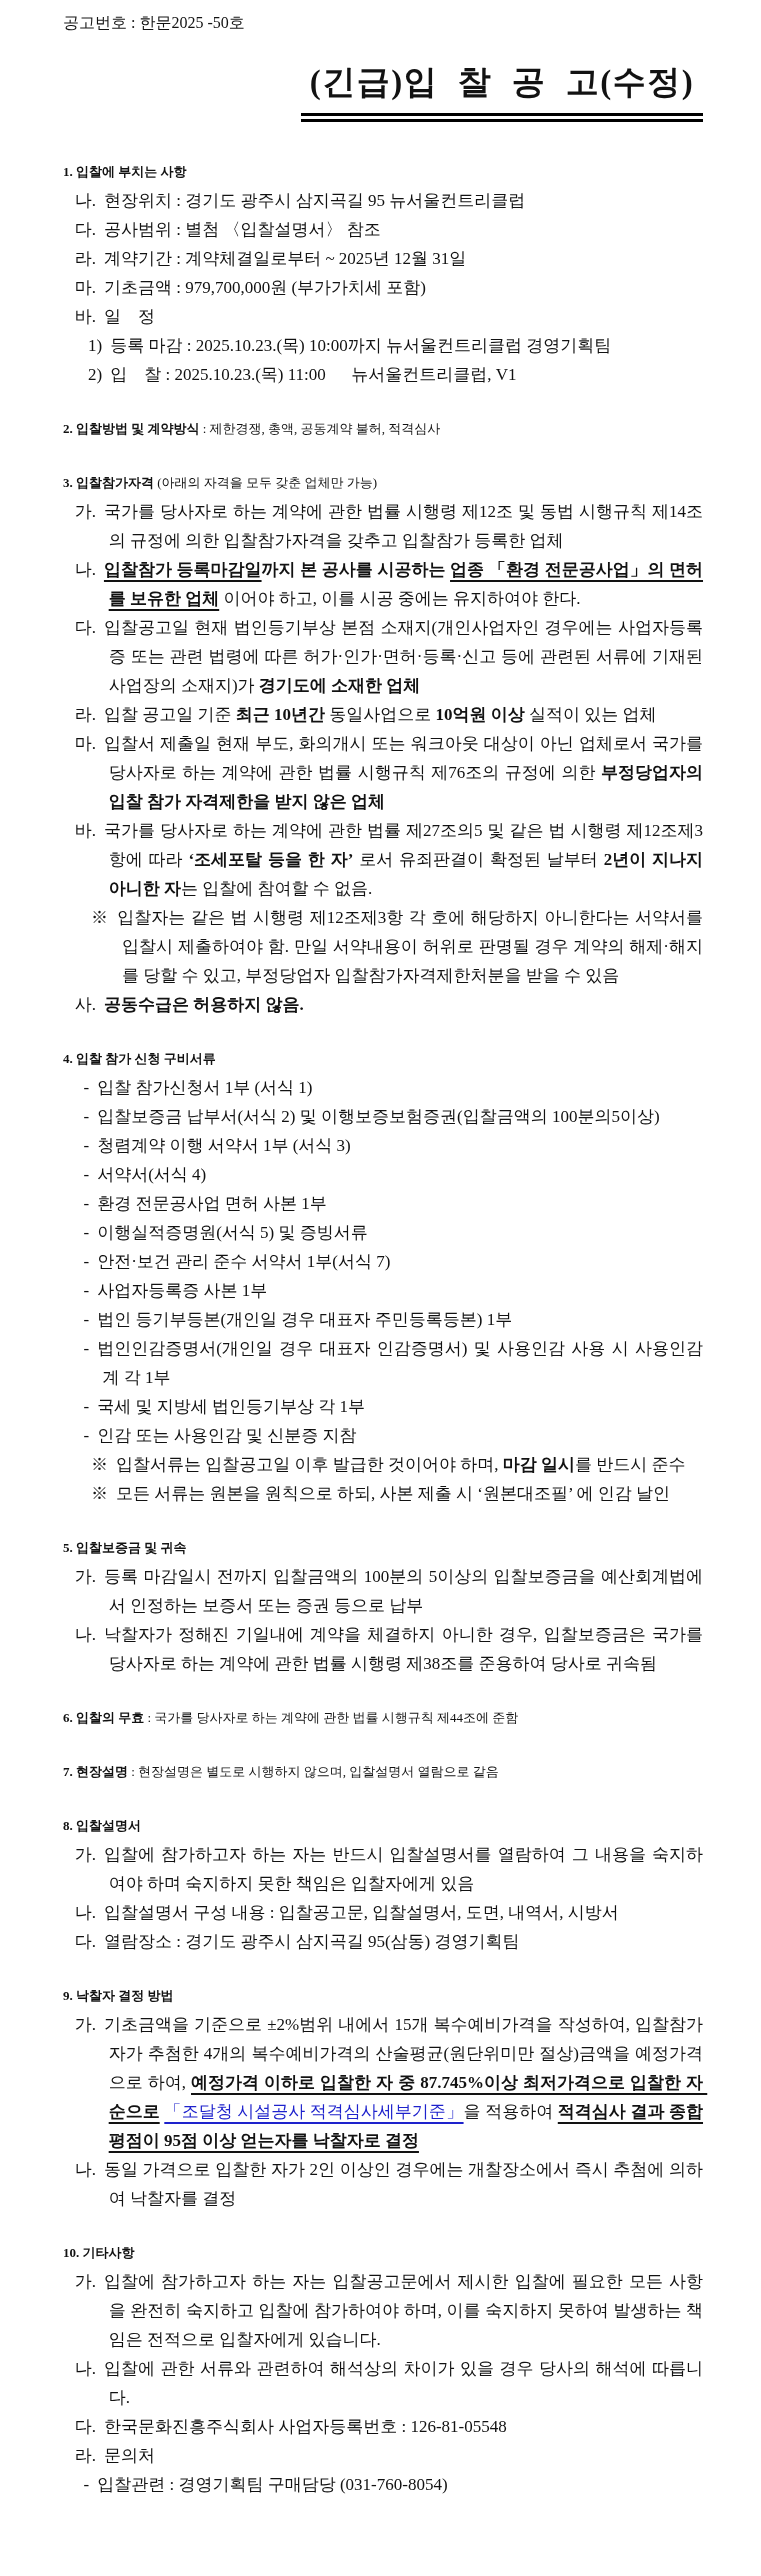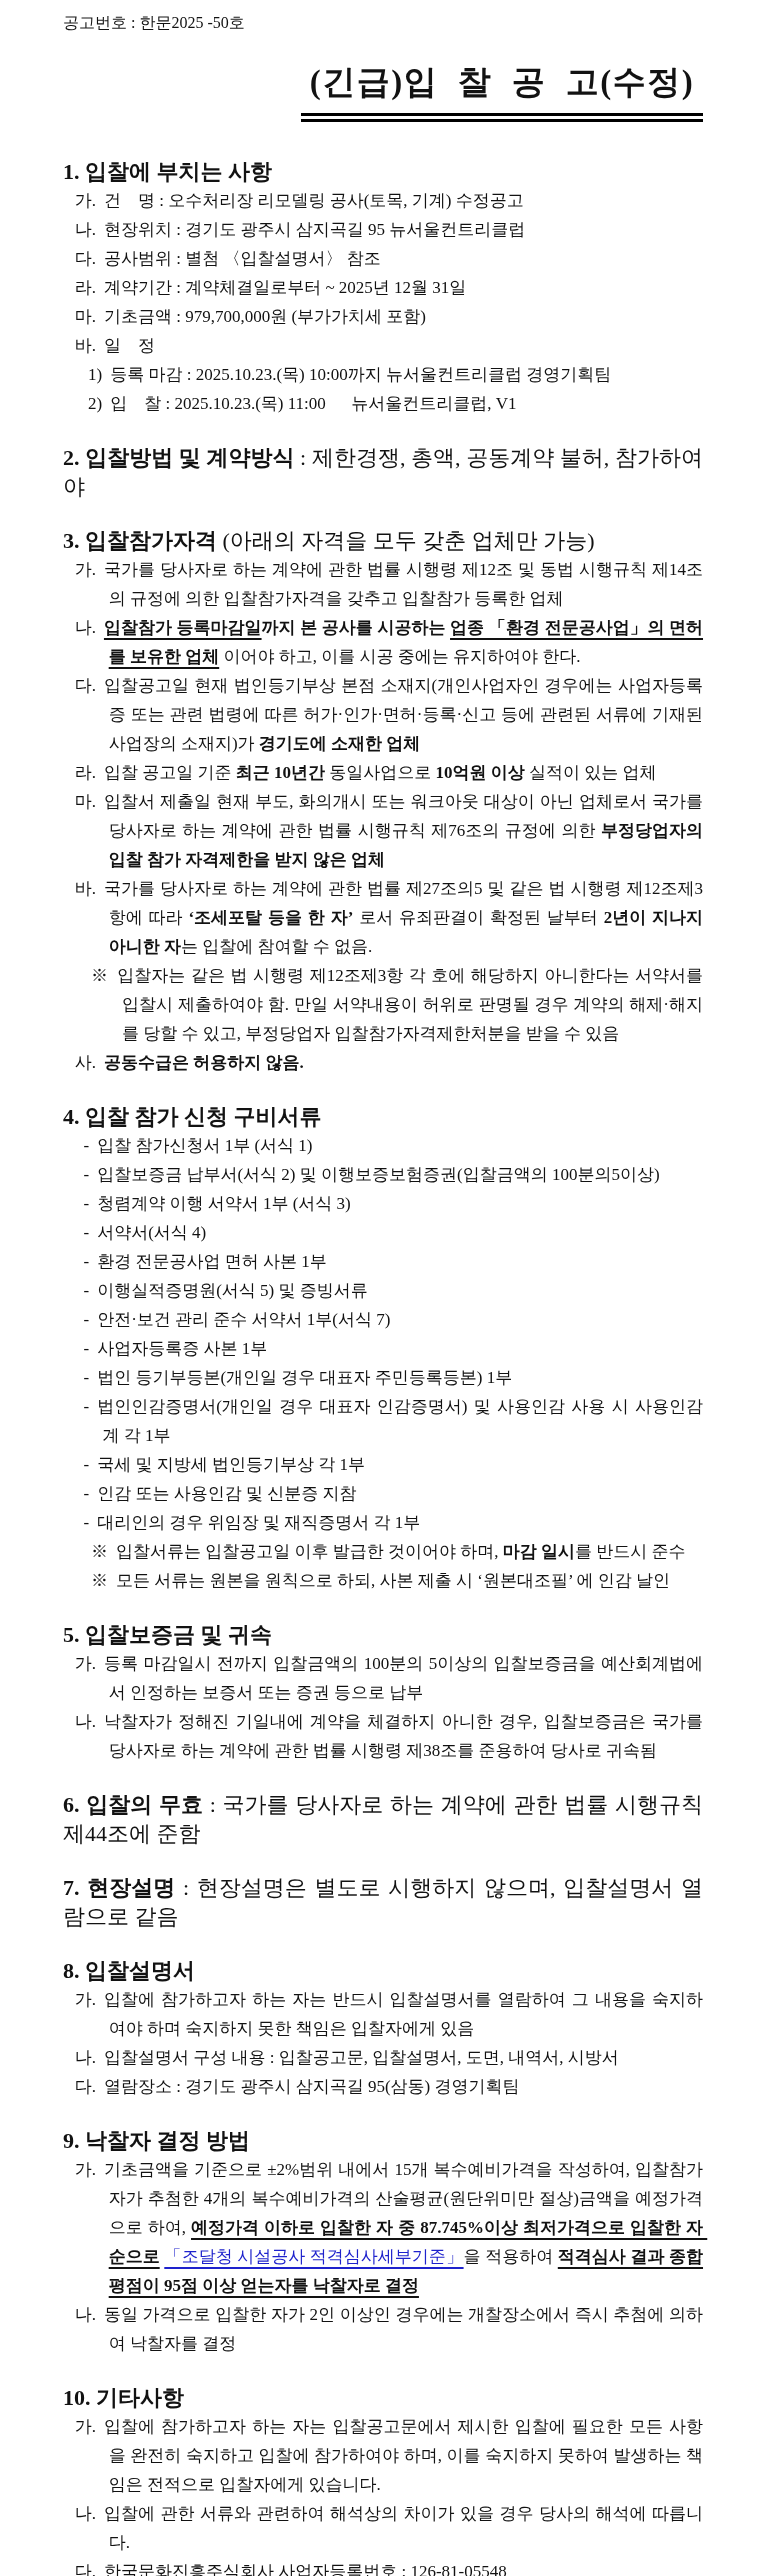--- a/index.html
+++ b/index.html
@@ -33,21 +33,21 @@
     white-space: pre-wrap;
   }
   .doc-body {
     margin-top: 35px;
     font-size: 17px;
     line-height: 29px;
     text-align: justify;
   }
   .line { margin: 0; }
   .segs span { white-space: pre-wrap; }
-  .heading { margin-top: 25px; font-size: 22px; }
+  .heading { margin-top: 25px; font-size: 13px; }
   .doc-body > .heading:first-child { margin-top: 0; }
   .item { margin-left: 11.7px; padding-left: 34px; text-indent: -34px; }
   .sub  { margin-left: 25px; padding-left: 31px; text-indent: -31px; }
   .dash { margin-left: 20.5px; padding-left: 19px; text-indent: -19px; }
   .note { margin-left: 28px; padding-left: 31px; text-indent: -31px; }
   .label { margin-right: 8px; }
   .b { font-weight: 700; }
   .u {
     text-decoration: underline;
     text-underline-offset: 5.1px;
@@ -60,29 +60,28 @@
 
 <div class="page">
   <div class="notice-no">공고번호 : 한문2025 -50호</div>
 
   <div class="title-wrap">
     <span class="title">(긴급)입  찰  공  고(수정)</span>
   </div>
 
   <div class="doc-body">
       <div class="line heading"><span class="segs"><span class="b">1. 입찰에 부치는 사항</span></span></div>
-      <div class="line item"><span class="label">가.</span><span class="segs"><span>건    명 : 오수처리장 리모델링 공사(토목, 기계) 수정공고</span></span></div>
       <div class="line item"><span class="label">나.</span><span class="segs"><span>현장위치 : 경기도 광주시 삼지곡길 95 뉴서울컨트리클럽</span></span></div>
       <div class="line item"><span class="label">다.</span><span class="segs"><span>공사범위 : 별첨 〈입찰설명서〉 참조</span></span></div>
       <div class="line item"><span class="label">라.</span><span class="segs"><span>계약기간 : 계약체결일로부터 ~ 2025년 12월 31일</span></span></div>
       <div class="line item"><span class="label">마.</span><span class="segs"><span>기초금액 : 979,700,000원 (부가가치세 포함)</span></span></div>
       <div class="line item"><span class="label">바.</span><span class="segs"><span>일    정</span></span></div>
       <div class="line sub"><span class="label">1)</span><span class="segs"><span>등록 마감 : 2025.10.23.(목) 10:00까지 뉴서울컨트리클럽 경영기획팀</span></span></div>
       <div class="line sub"><span class="label">2)</span><span class="segs"><span>입    찰 : 2025.10.23.(목) 11:00      뉴서울컨트리클럽, V1</span></span></div>
-      <div class="line heading"><span class="segs"><span class="b">2. 입찰방법 및 계약방식</span><span> : 제한경쟁, 총액, 공동계약 불허, 참가하여야</span></span></div>
+      <div class="line heading"><span class="segs"><span class="b">2. 입찰방법 및 계약방식</span><span> : 제한경쟁, 총액, 공동계약 불허, 적격심사</span></span></div>
       <div class="line heading"><span class="segs"><span class="b">3. 입찰참가자격</span><span> (아래의 자격을 모두 갖춘 업체만 가능)</span></span></div>
       <div class="line item"><span class="label">가.</span><span class="segs"><span>국가를 당사자로 하는 계약에 관한 법률 시행령 제12조 및 동법 시행규칙 제14조의 규정에 의한 입찰참가자격을 갖추고 입찰참가 등록한 업체</span></span></div>
       <div class="line item"><span class="label">나.</span><span class="segs"><span class="b u">입찰참가 등록마감일</span><span class="b">까지 본 공사를 시공하는 </span><span class="b u">업종 「환경 전문공사업」의 면허를 보유한 업체</span><span> 이어야 하고, 이를 시공 중에는 유지하여야 한다.</span></span></div>
       <div class="line item"><span class="label">다.</span><span class="segs"><span>입찰공고일 현재 법인등기부상 본점 소재지(개인사업자인 경우에는 사업자등록증 또는 관련 법령에 따른 허가·인가·면허·등록·신고 등에 관련된 서류에 기재된 사업장의 소재지)가 </span><span class="b">경기도에 소재한 업체</span></span></div>
       <div class="line item"><span class="label">라.</span><span class="segs"><span>입찰 공고일 기준 </span><span class="b">최근 10년간</span><span> 동일사업으로 </span><span class="b">10억원 이상</span><span> 실적이 있는 업체</span></span></div>
       <div class="line item"><span class="label">마.</span><span class="segs"><span>입찰서 제출일 현재 부도, 화의개시 또는 워크아웃 대상이 아닌 업체로서 국가를 당사자로 하는 계약에 관한 법률 시행규칙 제76조의 규정에 의한 </span><span class="b">부정당업자의 입찰 참가 자격제한을 받지 않은 업체</span></span></div>
       <div class="line item"><span class="label">바.</span><span class="segs"><span>국가를 당사자로 하는 계약에 관한 법률 제27조의5 및 같은 법 시행령 제12조제3항에 따라 </span><span class="b">‘조세포탈 등을 한 자’</span><span> 로서 유죄판결이 확정된 날부터 </span><span class="b">2년이 지나지 아니한</span><span> </span><span class="b">자</span><span>는 입찰에 참여할 수 없음.</span></span></div>
       <div class="line note"><span class="label">※</span><span class="segs"><span>입찰자는 같은 법 시행령 제12조제3항 각 호에 해당하지 아니한다는 서약서를 입찰시 제출하여야 함. 만일 서약내용이 허위로 판명될 경우 계약의 해제·해지를 당할 수 있고, 부정당업자 입찰참가자격제한처분을 받을 수 있음</span></span></div>
       <div class="line item"><span class="label">사.</span><span class="segs"><span class="b">공동수급은 허용하지 않음.</span></span></div>
       <div class="line heading"><span class="segs"><span class="b">4. 입찰 참가 신청 구비서류</span></span></div>
@@ -91,21 +90,20 @@
       <div class="line dash"><span class="label">-</span><span class="segs"><span>청렴계약 이행 서약서 1부 (서식 3)</span></span></div>
       <div class="line dash"><span class="label">-</span><span class="segs"><span>서약서(서식 4)</span></span></div>
       <div class="line dash"><span class="label">-</span><span class="segs"><span>환경 전문공사업 면허 사본 1부</span></span></div>
       <div class="line dash"><span class="label">-</span><span class="segs"><span>이행실적증명원(서식 5) 및 증빙서류</span></span></div>
       <div class="line dash"><span class="label">-</span><span class="segs"><span>안전·보건 관리 준수 서약서 1부(서식 7)</span></span></div>
       <div class="line dash"><span class="label">-</span><span class="segs"><span>사업자등록증 사본 1부</span></span></div>
       <div class="line dash"><span class="label">-</span><span class="segs"><span>법인 등기부등본(개인일 경우 대표자 주민등록등본) 1부</span></span></div>
       <div class="line dash"><span class="label">-</span><span class="segs"><span>법인인감증명서(개인일 경우 대표자 인감증명서) 및 사용인감 사용 시 사용인감계 각 1부</span></span></div>
       <div class="line dash"><span class="label">-</span><span class="segs"><span>국세 및 지방세 법인등기부상 각 1부</span></span></div>
       <div class="line dash"><span class="label">-</span><span class="segs"><span>인감 또는 사용인감 및 신분증 지참</span></span></div>
-      <div class="line dash"><span class="label">-</span><span class="segs"><span>대리인의 경우 위임장 및 재직증명서 각 1부</span></span></div>
       <div class="line note"><span class="label">※</span><span class="segs"><span>입찰서류는 입찰공고일 이후 발급한 것이어야 하며, </span><span class="b">마감 일시</span><span>를 반드시 준수</span></span></div>
       <div class="line note"><span class="label">※</span><span class="segs"><span>모든 서류는 원본을 원칙으로 하되, 사본 제출 시 ‘원본대조필’ 에 인감 날인</span></span></div>
       <div class="line heading"><span class="segs"><span class="b">5. 입찰보증금 및 귀속</span></span></div>
       <div class="line item"><span class="label">가.</span><span class="segs"><span>등록 마감일시 전까지 입찰금액의 100분의 5이상의 입찰보증금을 예산회계법에서 인정하는 보증서 또는 증권 등으로 납부</span></span></div>
       <div class="line item"><span class="label">나.</span><span class="segs"><span>낙찰자가 정해진 기일내에 계약을 체결하지 아니한 경우, 입찰보증금은 국가를 당사자로 하는 계약에 관한 법률 시행령 제38조를 준용하여 당사로 귀속됨</span></span></div>
       <div class="line heading"><span class="segs"><span class="b">6. 입찰의 무효</span><span> : 국가를 당사자로 하는 계약에 관한 법률 시행규칙 제44조에 준함</span></span></div>
       <div class="line heading"><span class="segs"><span class="b">7. 현장설명</span><span> : 현장설명은 별도로 시행하지 않으며, 입찰설명서 열람으로 같음</span></span></div>
       <div class="line heading"><span class="segs"><span class="b">8. 입찰설명서</span></span></div>
       <div class="line item"><span class="label">가.</span><span class="segs"><span>입찰에 참가하고자 하는 자는 반드시 입찰설명서를 열람하여 그 내용을 숙지하여야 하며 숙지하지 못한 책임은 입찰자에게 있음</span></span></div>
       <div class="line item"><span class="label">나.</span><span class="segs"><span>입찰설명서 구성 내용 : 입찰공고문, 입찰설명서, 도면, 내역서, 시방서</span></span></div>

